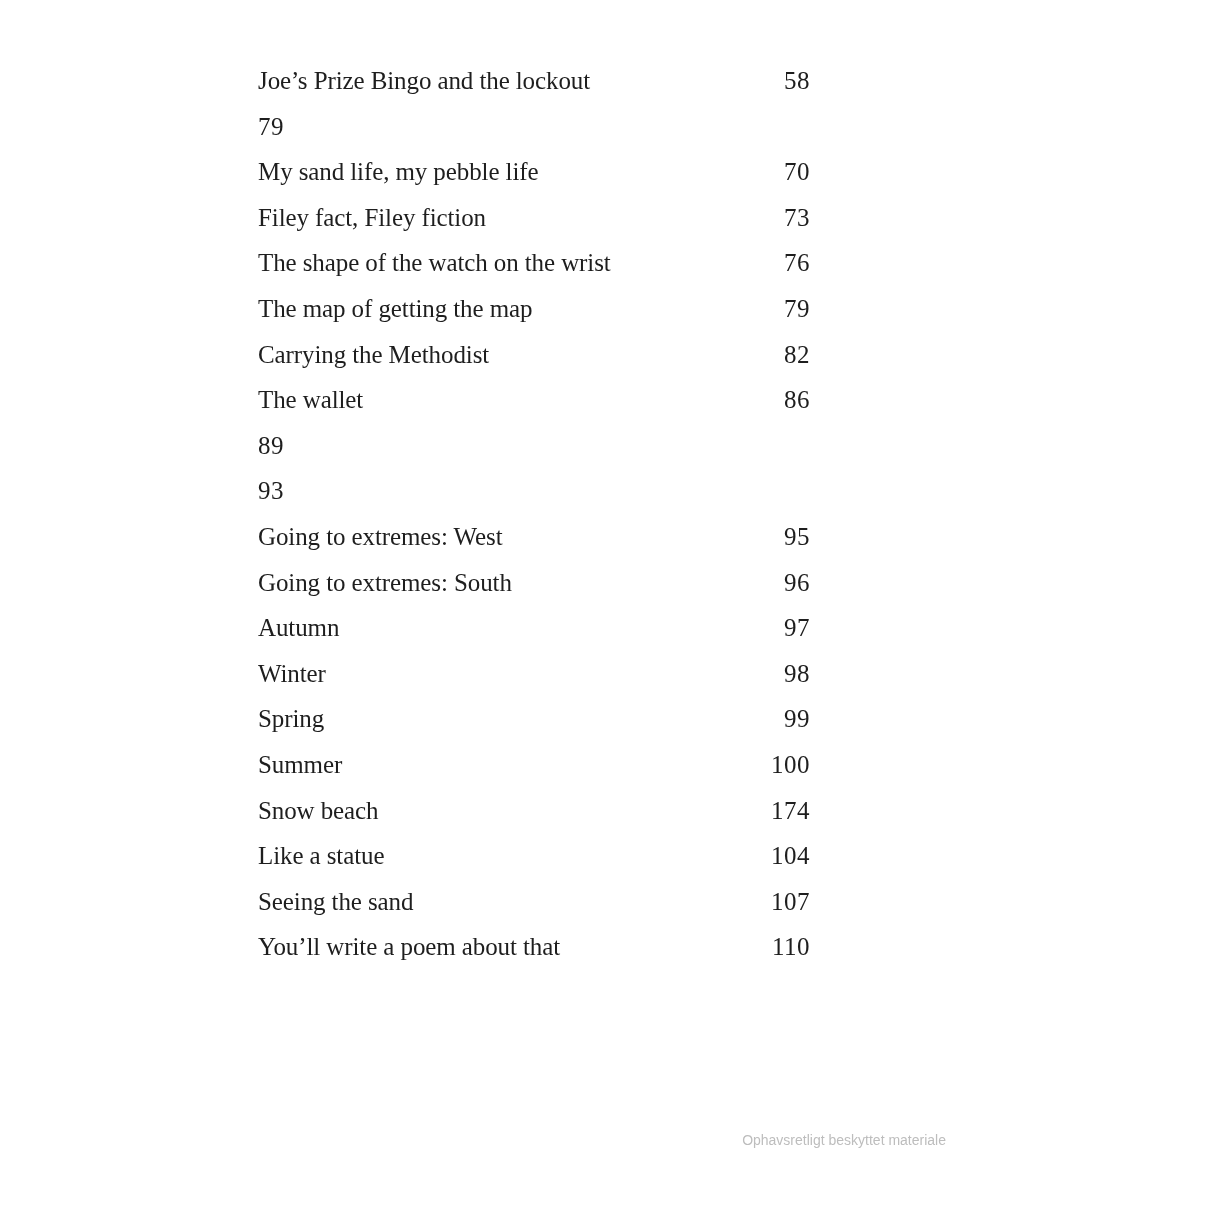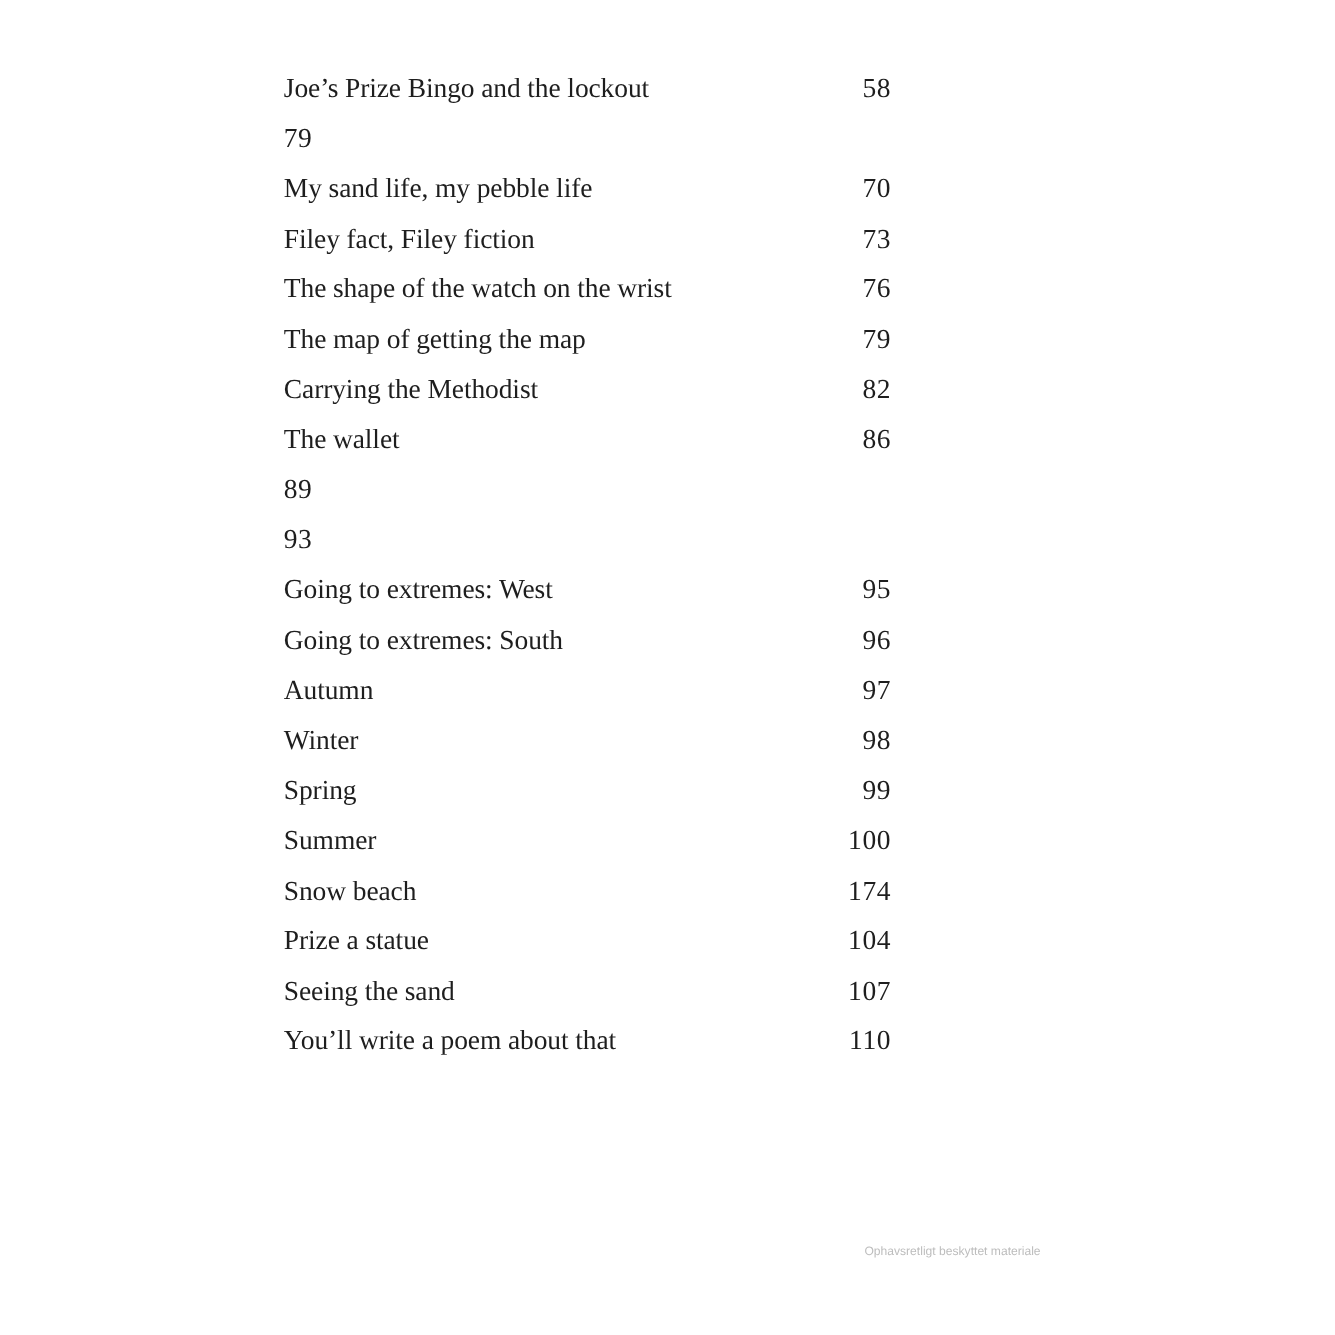--- a/index.html
+++ b/index.html
@@ -40,21 +40,21 @@
       white-space: nowrap;
       text-align: right;
       font-variant-numeric: oldstyle-nums;
       letter-spacing: 0.5px;
     }
     .watermark {
       position: absolute;
       right: 268px;
       top: 1132px;
       font-family: "Liberation Sans", "DejaVu Sans", sans-serif;
-      font-size: 11px;
+      font-size: 14px;
       color: #bdbdbd;
       white-space: nowrap;
     }
   </style>
 </head>
 <body>
 
 <ul class="toc">
   <li class="toc-row">
     <span class="toc-title">Joe’s Prize Bingo and the lockout</span>
@@ -115,21 +115,21 @@
   </li>
   <li class="toc-row">
     <span class="toc-title">Summer</span>
     <span class="toc-page">100</span>
   </li>
   <li class="toc-row">
     <span class="toc-title">Snow beach</span>
     <span class="toc-page">174</span>
   </li>
   <li class="toc-row">
-    <span class="toc-title">Prize a statue</span>
+    <span class="toc-title">Like a statue</span>
     <span class="toc-page">104</span>
   </li>
   <li class="toc-row">
     <span class="toc-title">Seeing the sand</span>
     <span class="toc-page">107</span>
   </li>
   <li class="toc-row">
     <span class="toc-title">You’ll write a poem about that</span>
     <span class="toc-page">110</span>
   </li>

